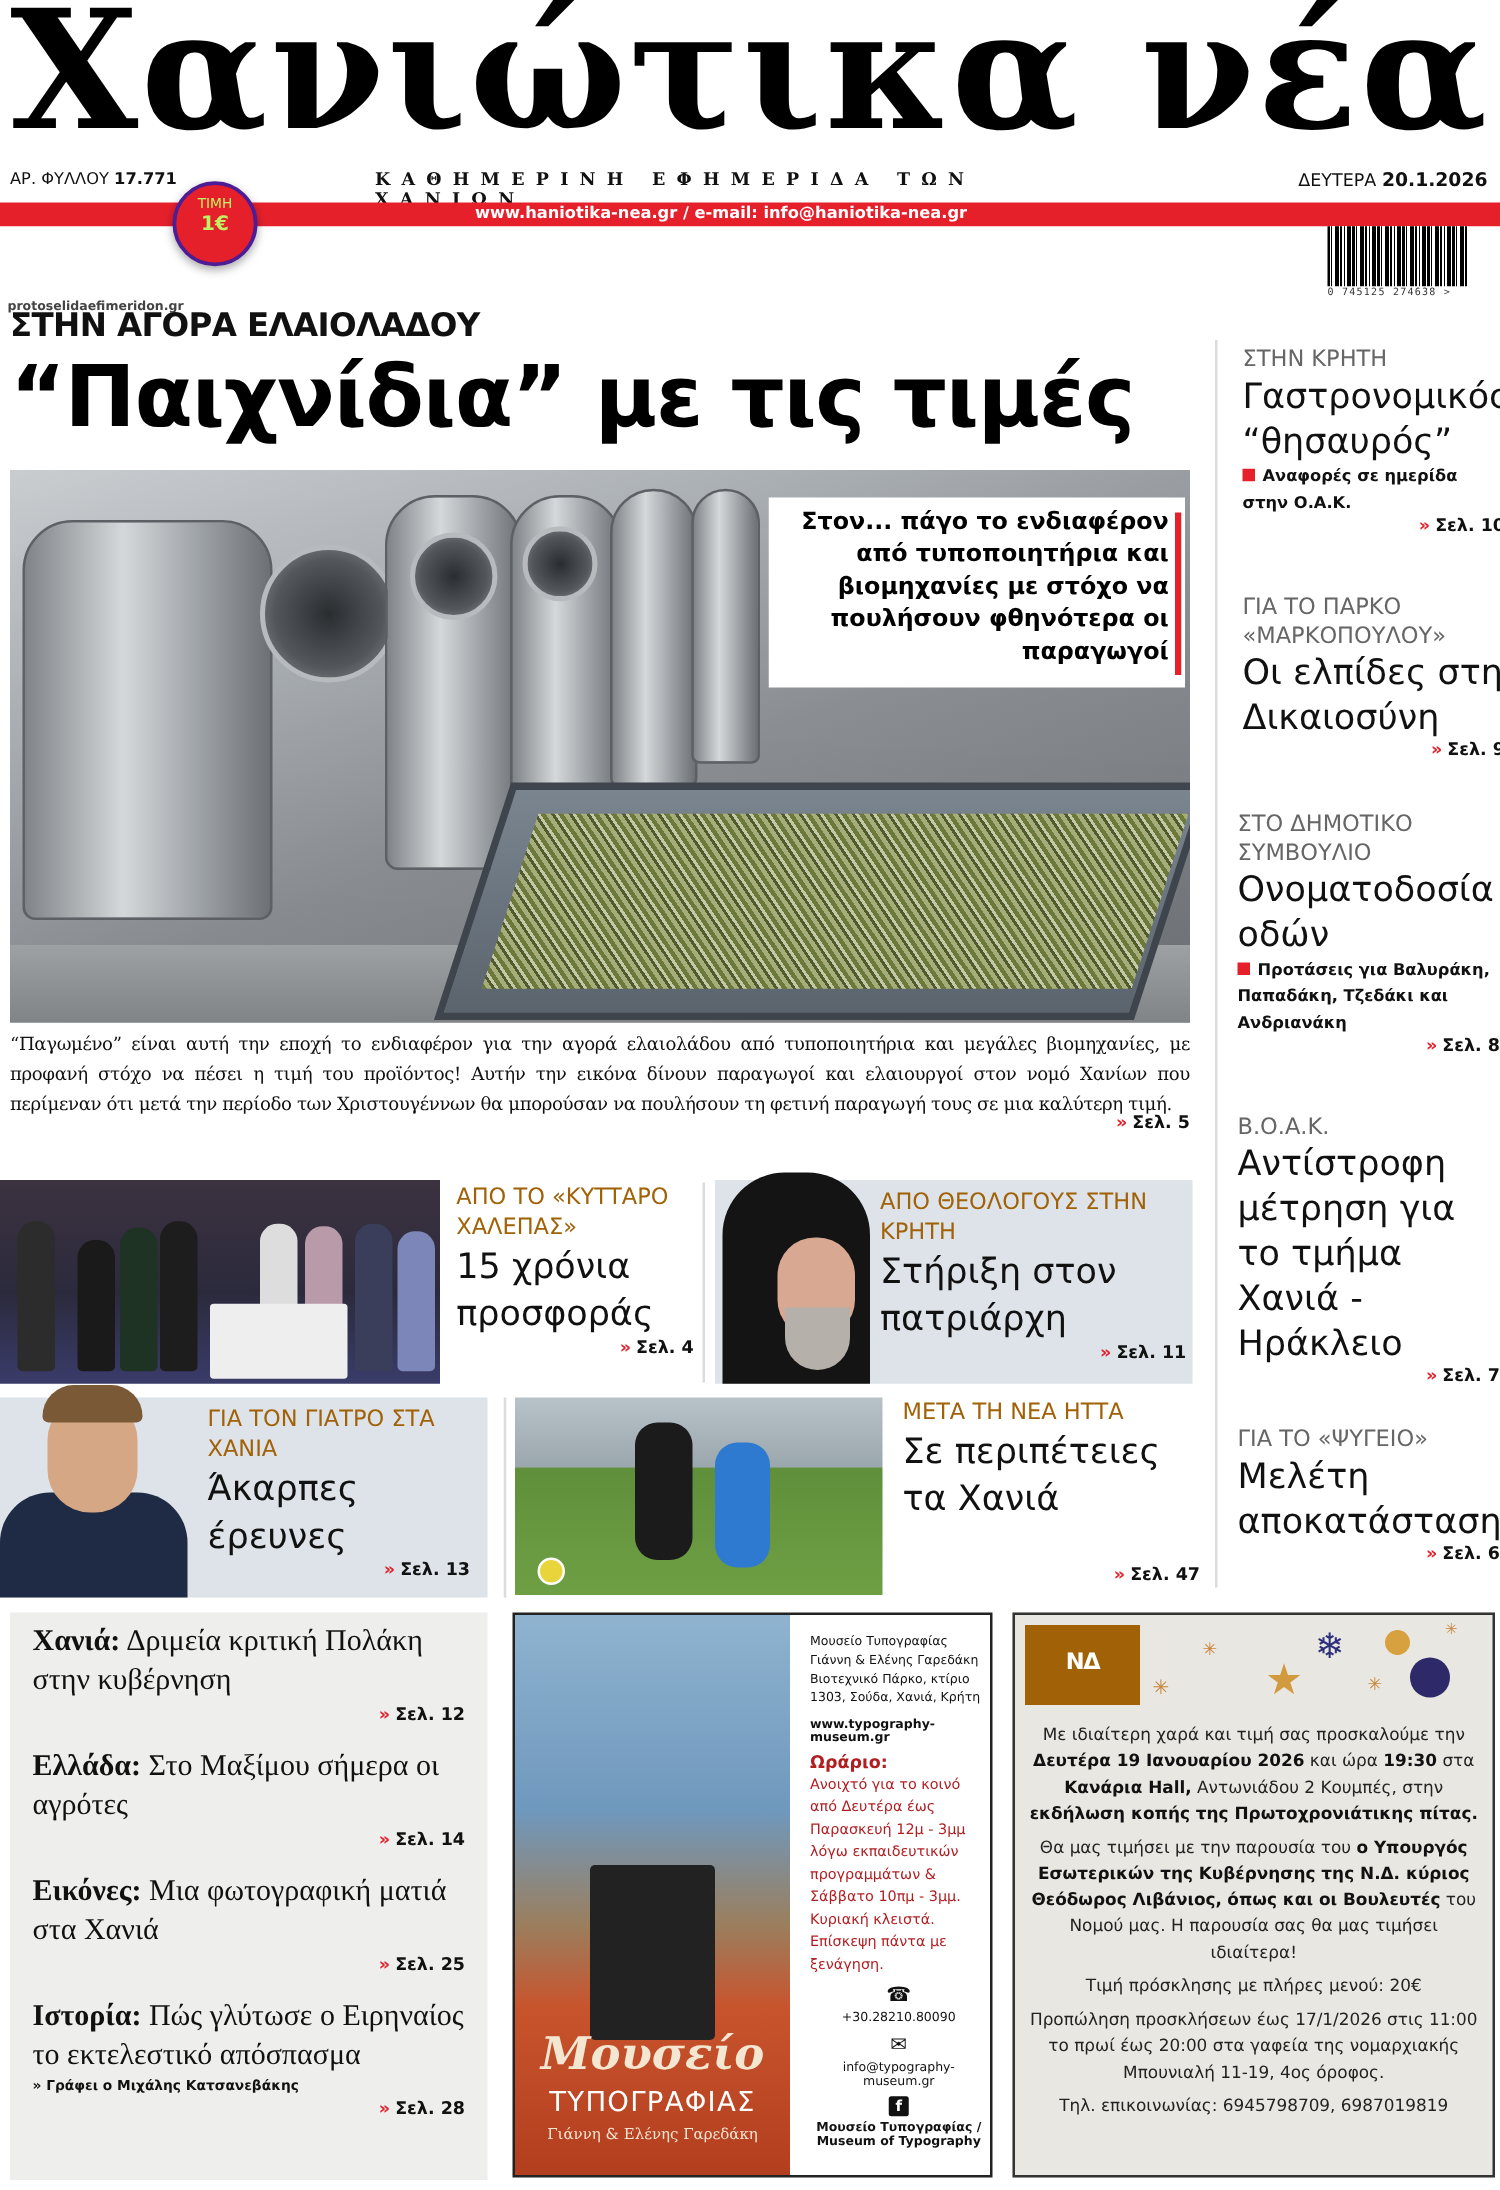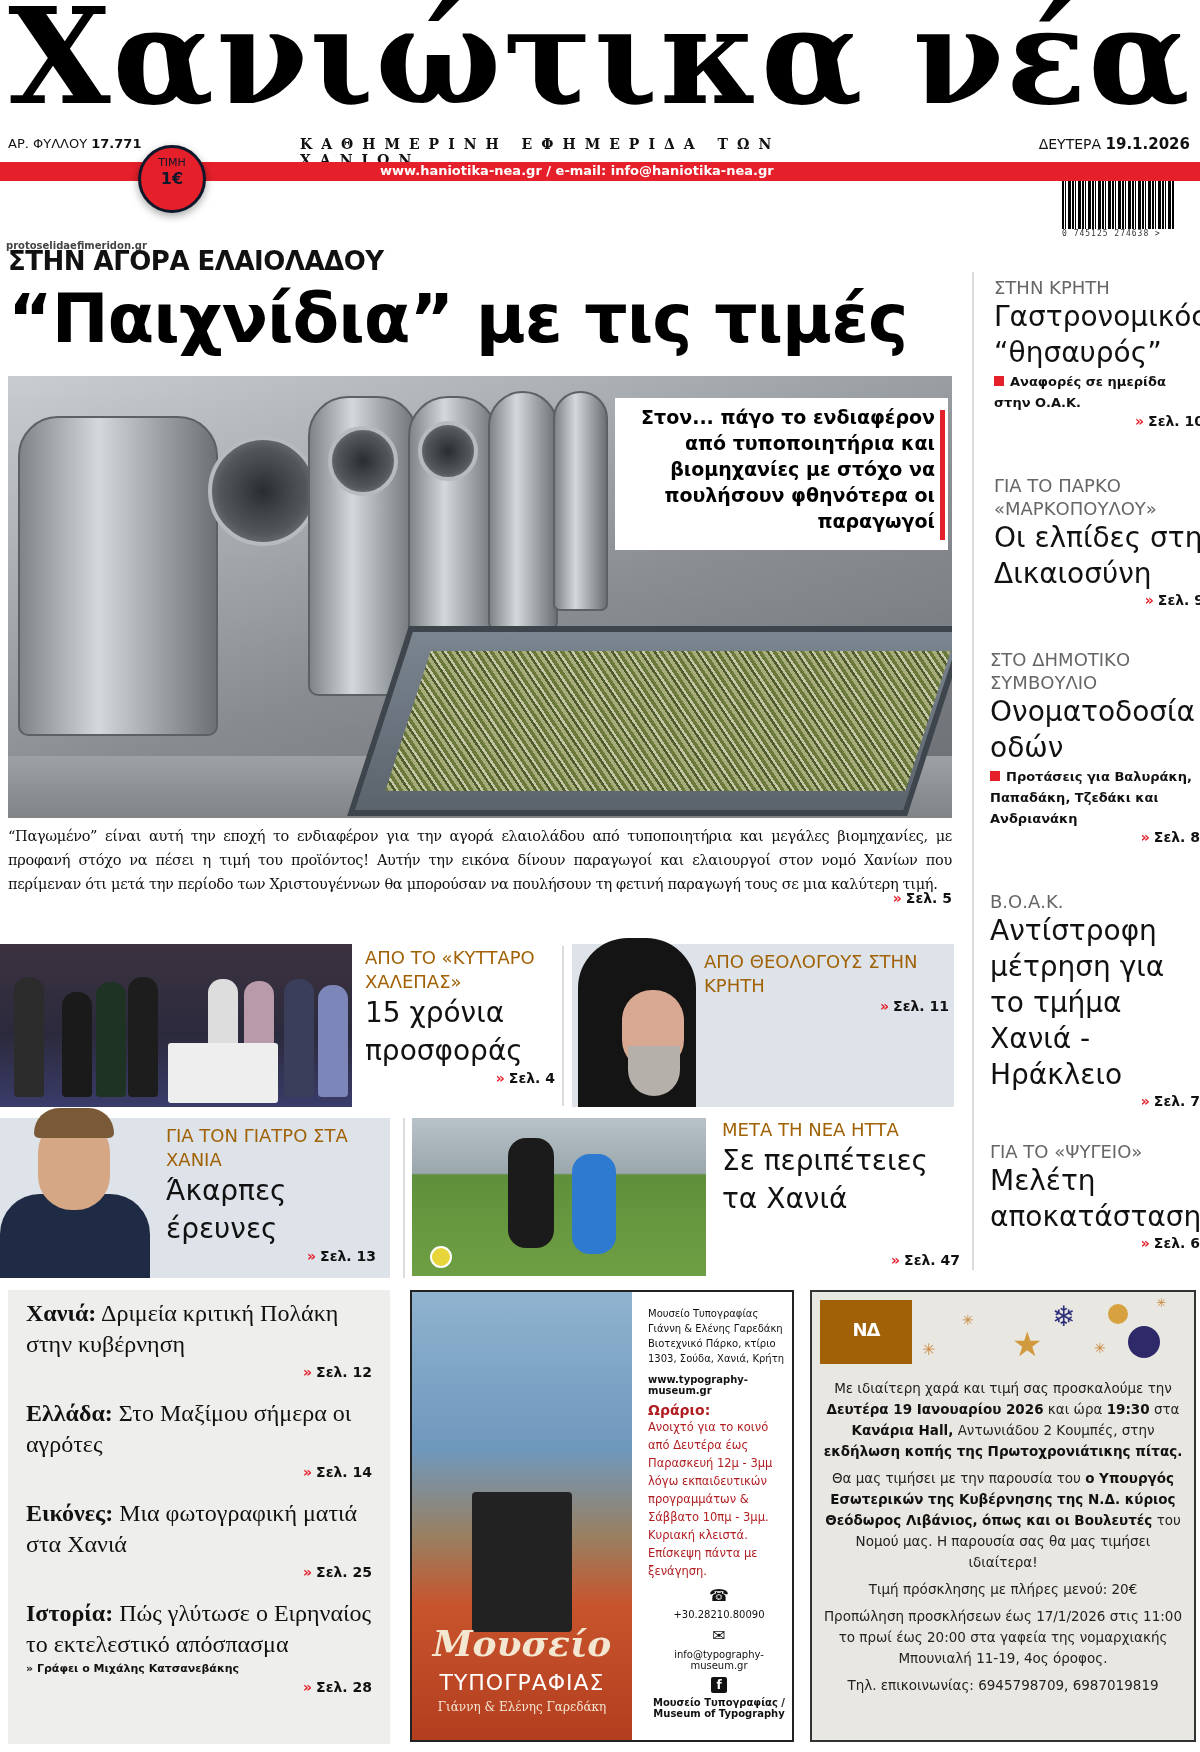--- a/index.html
+++ b/index.html
@@ -9,21 +9,21 @@
 
   
   .masthead-title { left: 0; top: -22px; width: 1200px; text-align: center; font-family: "DejaVu Serif", serif; font-weight: bold; font-size: 132px; letter-spacing: 2px; color: #000; line-height: 1.2; }
   .issue { left: 8px; top: 136px; font-size: 13px; color: #111; }
   .issue b { font-weight: bold; }
   .tagline { left: 300px; top: 136px; width: 600px; font-family: "DejaVu Serif", serif; font-size: 14px; letter-spacing: 9px; text-align: left; color: #111; font-weight: bold; }
   .date { right: 10px; top: 135px; font-size: 14px; color: #111; }
   .date b { font-weight: bold; font-size: 15px; }
   .redbar { left: 0; top: 162px; width: 1200px; height: 19px; background: #e5202b; }
   .redbar-text { left: 380px; top: 163px; color: #fff; font-size: 13px; font-weight: bold; }
-  .price { left: 138px; top: 145px; width: 68px; height: 68px; border-radius: 50%; background: #e5202b; border: 3px solid #0f172a; box-shadow: 0 3px 8px rgba(0,0,0,0.35); color: #0f172a; text-align: center; }
+  .price { left: 138px; top: 145px; width: 68px; height: 68px; border-radius: 50%; background: #e5202b; border: 3px solid #4c1d95; box-shadow: 0 3px 8px rgba(0,0,0,0.35); color: #bef264; text-align: center; }
   .price .l1 { font-size: 11px; margin-top: 8px; display: block; }
   .price .l2 { font-size: 16px; font-weight: bold; display: block; }
   .barcode { left: 1062px; top: 181px; width: 112px; height: 54px; }
   .barcode .bars { height: 48px; background: repeating-linear-gradient(90deg, #000 0 2px, #fff 2px 3px, #000 3px 4px, #fff 4px 6px, #000 6px 9px, #fff 9px 10px); }
   .barcode .num { font-family: "DejaVu Sans Mono", monospace; font-size: 8px; color: #333; letter-spacing: 1px; }
 
   .watermark { left: 6px; top: 240px; font-size: 10px; color: #444; font-weight: bold; }
   .kicker-main { left: 8px; top: 246px; font-size: 26px; font-weight: bold; color: #111; letter-spacing: -0.5px; }
   .headline-main { left: 8px; top: 282px; font-size: 68px; font-weight: bold; color: #000; letter-spacing: -1px; line-height: 1.1; }
 
@@ -107,21 +107,21 @@
 <body>
 
 <div class="abs masthead-title">Χανιώτικα νέα</div>
 <div class="abs issue">
   <span>ΑΡ. ΦΥΛΛΟΥ</span>
   <b>17.771</b>
 </div>
 <div class="abs tagline">ΚΑΘΗΜΕΡΙΝΗ ΕΦΗΜΕΡΙΔΑ ΤΩΝ ΧΑΝΙΩΝ</div>
 <div class="abs date">
   <span>ΔΕΥΤΕΡΑ</span>
-  <b>19.1.2026</b>
+  <b>20.1.2026</b>
 </div>
 <div class="abs redbar"></div>
 <div class="abs redbar-text">www.haniotika-nea.gr / e-mail: info@haniotika-nea.gr</div>
 <div class="abs price">
   <span class="l1">ΤΙΜΗ</span>
   <span class="l2">1€</span>
 </div>
 <div class="abs barcode">
   <div class="bars"></div>
   <div class="num">0  745125  274638  &gt;</div>
@@ -207,20 +207,21 @@
 <div class="abs rule-v" style="left:562px;top:946px;height:160px;"></div>
 
 <div class="abs patr-box"></div>
 <div class="abs patr-fig">
   <div style="position:absolute;left:6px;top:0;width:118px;height:169px;background:#141414;border-radius:50px 50px 0 0;"></div>
   <div style="position:absolute;left:50px;top:52px;width:62px;height:80px;background:#d8a892;border-radius:30px;"></div>
   <div style="position:absolute;left:56px;top:108px;width:52px;height:50px;background:#b5b0aa;border-radius:0 0 26px 26px;"></div>
 </div>
 <div class="abs" style="left:704px;top:950px;width:245px;">
   <div class="kicker-sm">ΑΠΟ ΘΕΟΛΟΓΟΥΣ ΣΤΗΝ ΚΡΗΤΗ</div>
+  <div class="title-sm">Στήριξη στον πατριάρχη</div>
   <div class="page-ref" style="text-align:right;"><span class="chev">»</span><span>Σελ. 11</span></div>
 </div>
 
 <div class="abs doc-box"></div>
 <div class="abs doc-fig">
   <div style="position:absolute;left:0;top:90px;width:150px;height:84px;background:#1f2a44;border-radius:40px 40px 0 0;"></div>
   <div style="position:absolute;left:38px;top:14px;width:72px;height:92px;background:#d5a784;border-radius:34px;"></div>
   <div style="position:absolute;left:34px;top:4px;width:80px;height:30px;background:#7a5a36;border-radius:30px 30px 6px 6px;"></div>
 </div>
 <div class="abs" style="left:166px;top:1124px;width:210px;">

